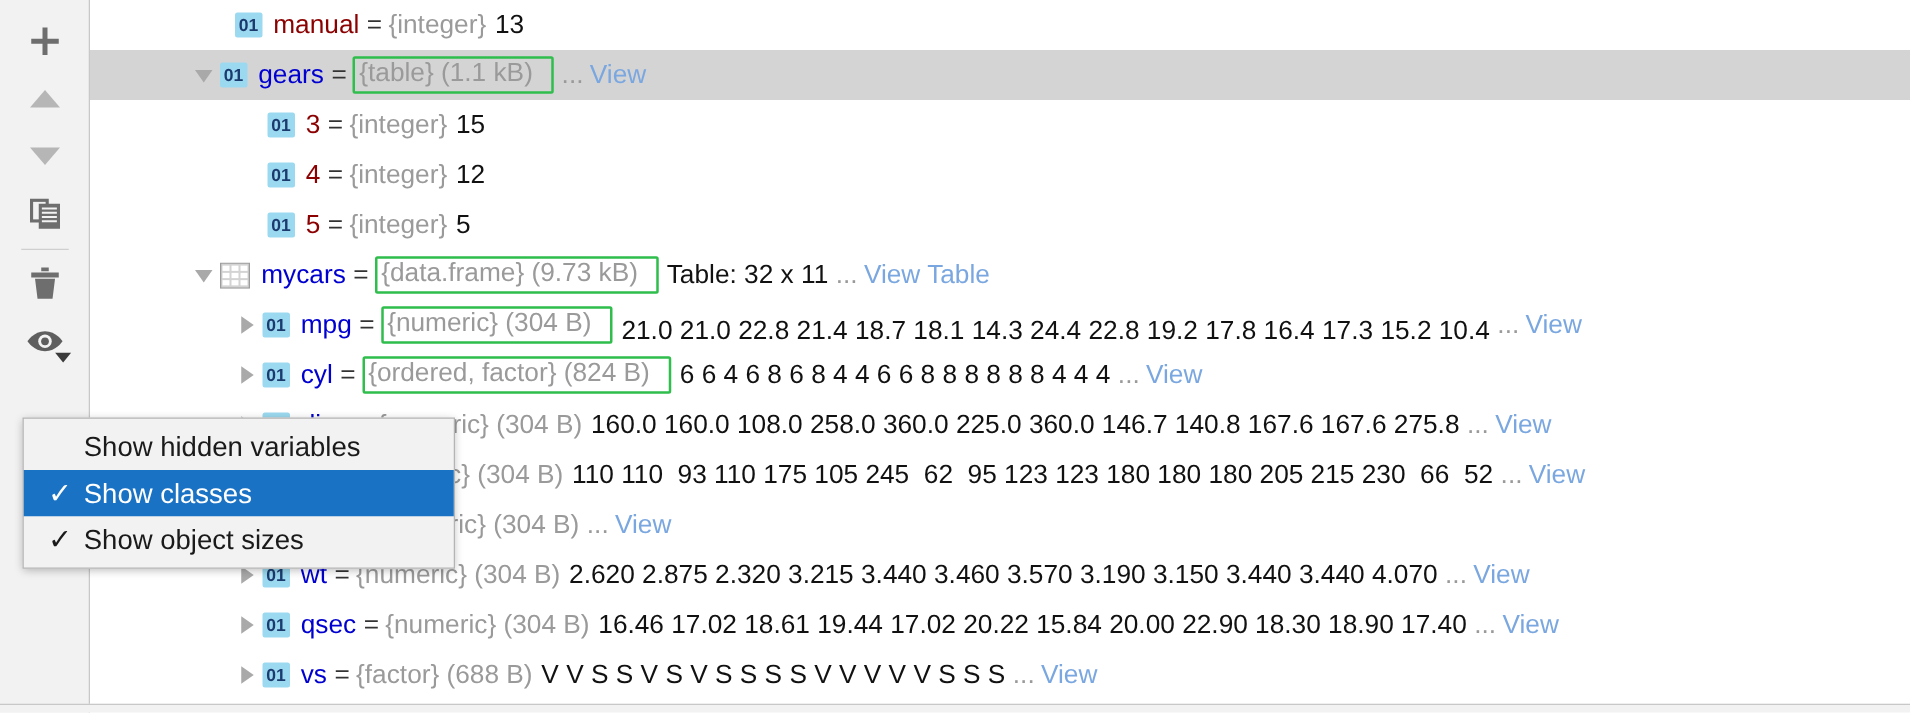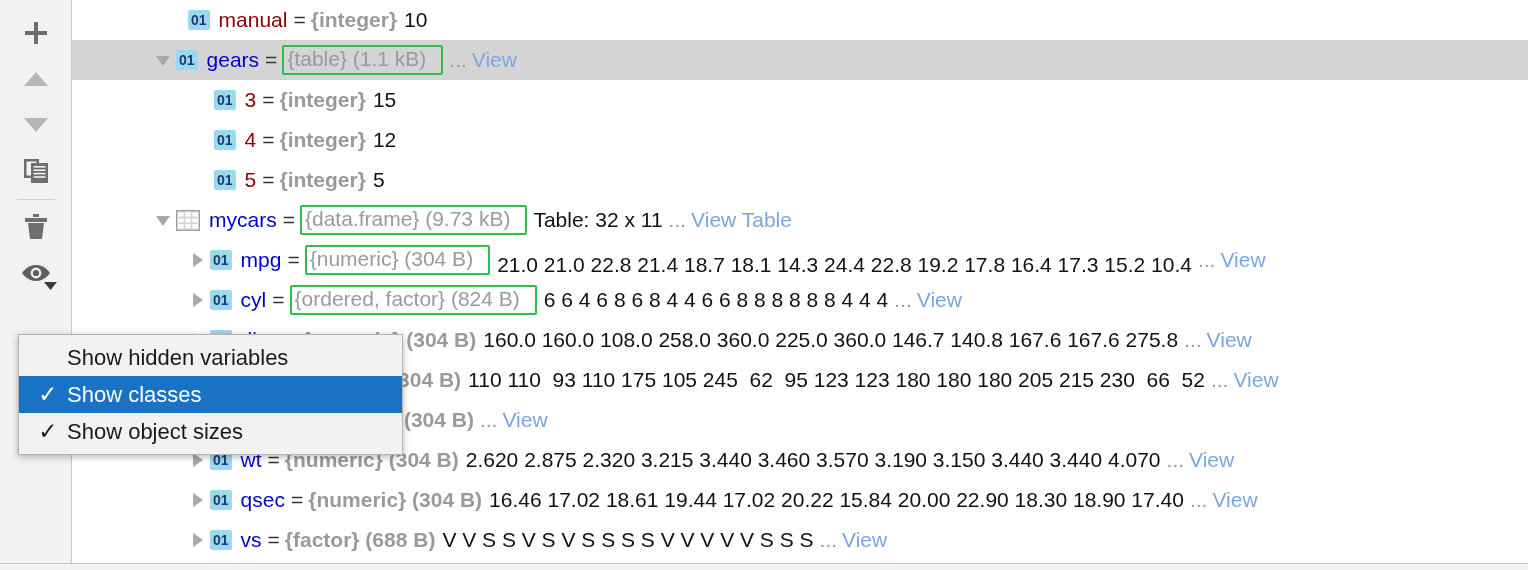--- a/index.html
+++ b/index.html
@@ -65,39 +65,39 @@
     padding:3px 3px 3px 3px;
     border-radius:2px;
     margin-right:9px;
     letter-spacing:0px;
   }
   .tblicon{flex:0 0 auto;margin-right:9px;display:flex;align-items:center;}
 
   .vname{color:#0000d0;margin-right:4px;}
   .vname.redn{color:#8b0000;}
   .eq{color:#333;margin:0 5px 0 2px;}
-  .typ{color:#9a9a9a;font-weight:bold;}
+  .typ{color:#9a9a9a;}
   .boxed{
     border:2px solid #2fbd4c;
     padding:0px 15px 1px 3px;
     border-radius:2px;
     color:#9a9a9a;
     display:inline-block;
     line-height:1.15;
   }
   .vals{color:#111;margin-left:7px;}
   .dots{color:#9a9a9a;margin-left:6px;margin-right:5px;}
   .view{color:#7aa7e0;}
   .tablemeta{color:#111;margin-left:6px;}
 
   
   .menu{
     position:absolute;
     left:18px;top:334px;
-    width:385px;
+    width:346px;
     background:#f2f2f2;
     border:1px solid #b4b4b4;
     box-shadow:0 2px 7px rgba(0,0,0,.28);
     padding:4px 0 4px 0;
     box-sizing:border-box;
     z-index:50;
   }
   .mitem{
     height:37px;
     display:flex;align-items:center;
@@ -197,21 +197,21 @@
 
   <div class="tree">
     <div id="rows">
         <div class="row">
           <span class="ind" style="width: 90px;"></span>
           <span class="tw"></span>
           <span class="badge">01</span>
           <span class="vname redn">manual</span>
           <span class="eq">=</span>
           <span class="typ">{integer}</span>
-          <span class="vals" style="white-space: pre;">10</span>
+          <span class="vals" style="white-space: pre;">13</span>
         </div>
         <div class="row sel">
           <span class="ind" style="width: 78px;"></span>
           <span class="tw">
             <svg width="20" height="20" viewBox="0 0 20 20">
               <polygon fill="#a9a9a9" points="3,6 17,6 10,16"></polygon>
             </svg>
           </span>
           <span class="badge">01</span>
           <span class="vname">gears</span>

